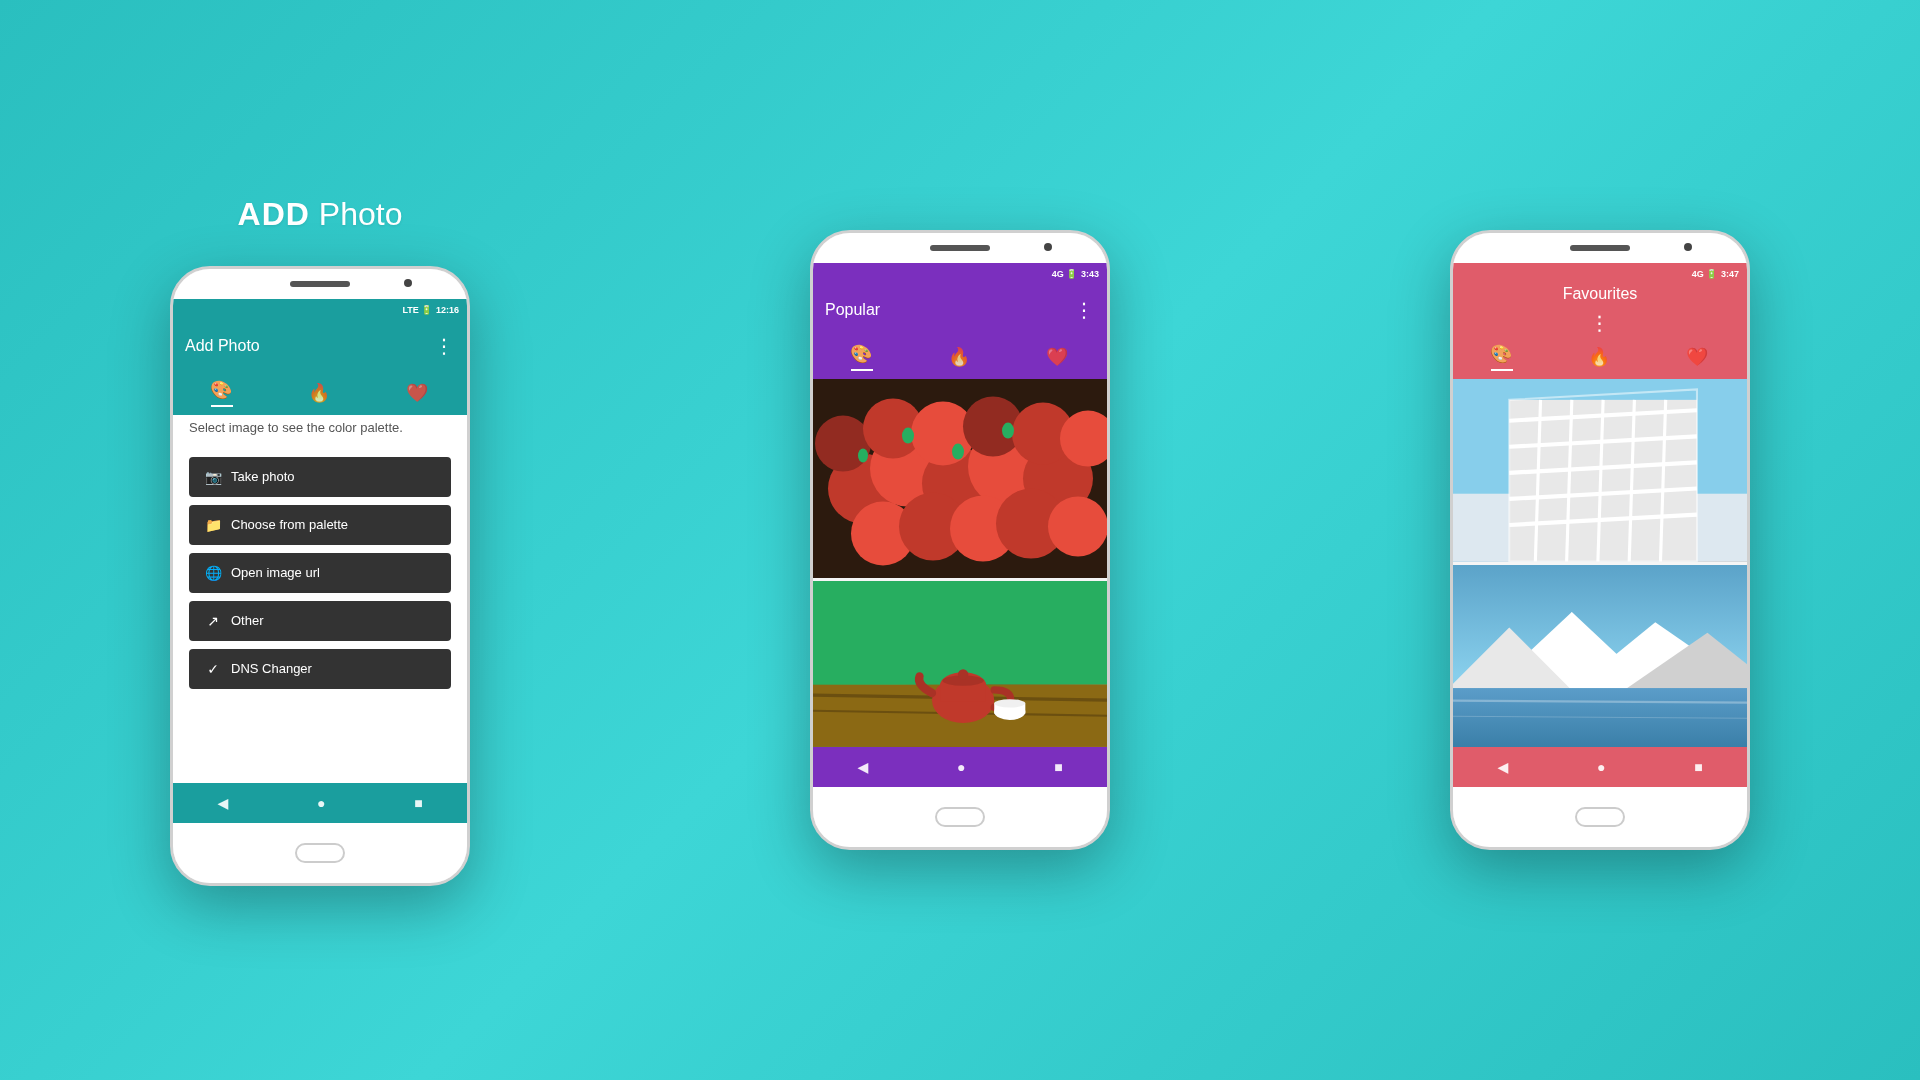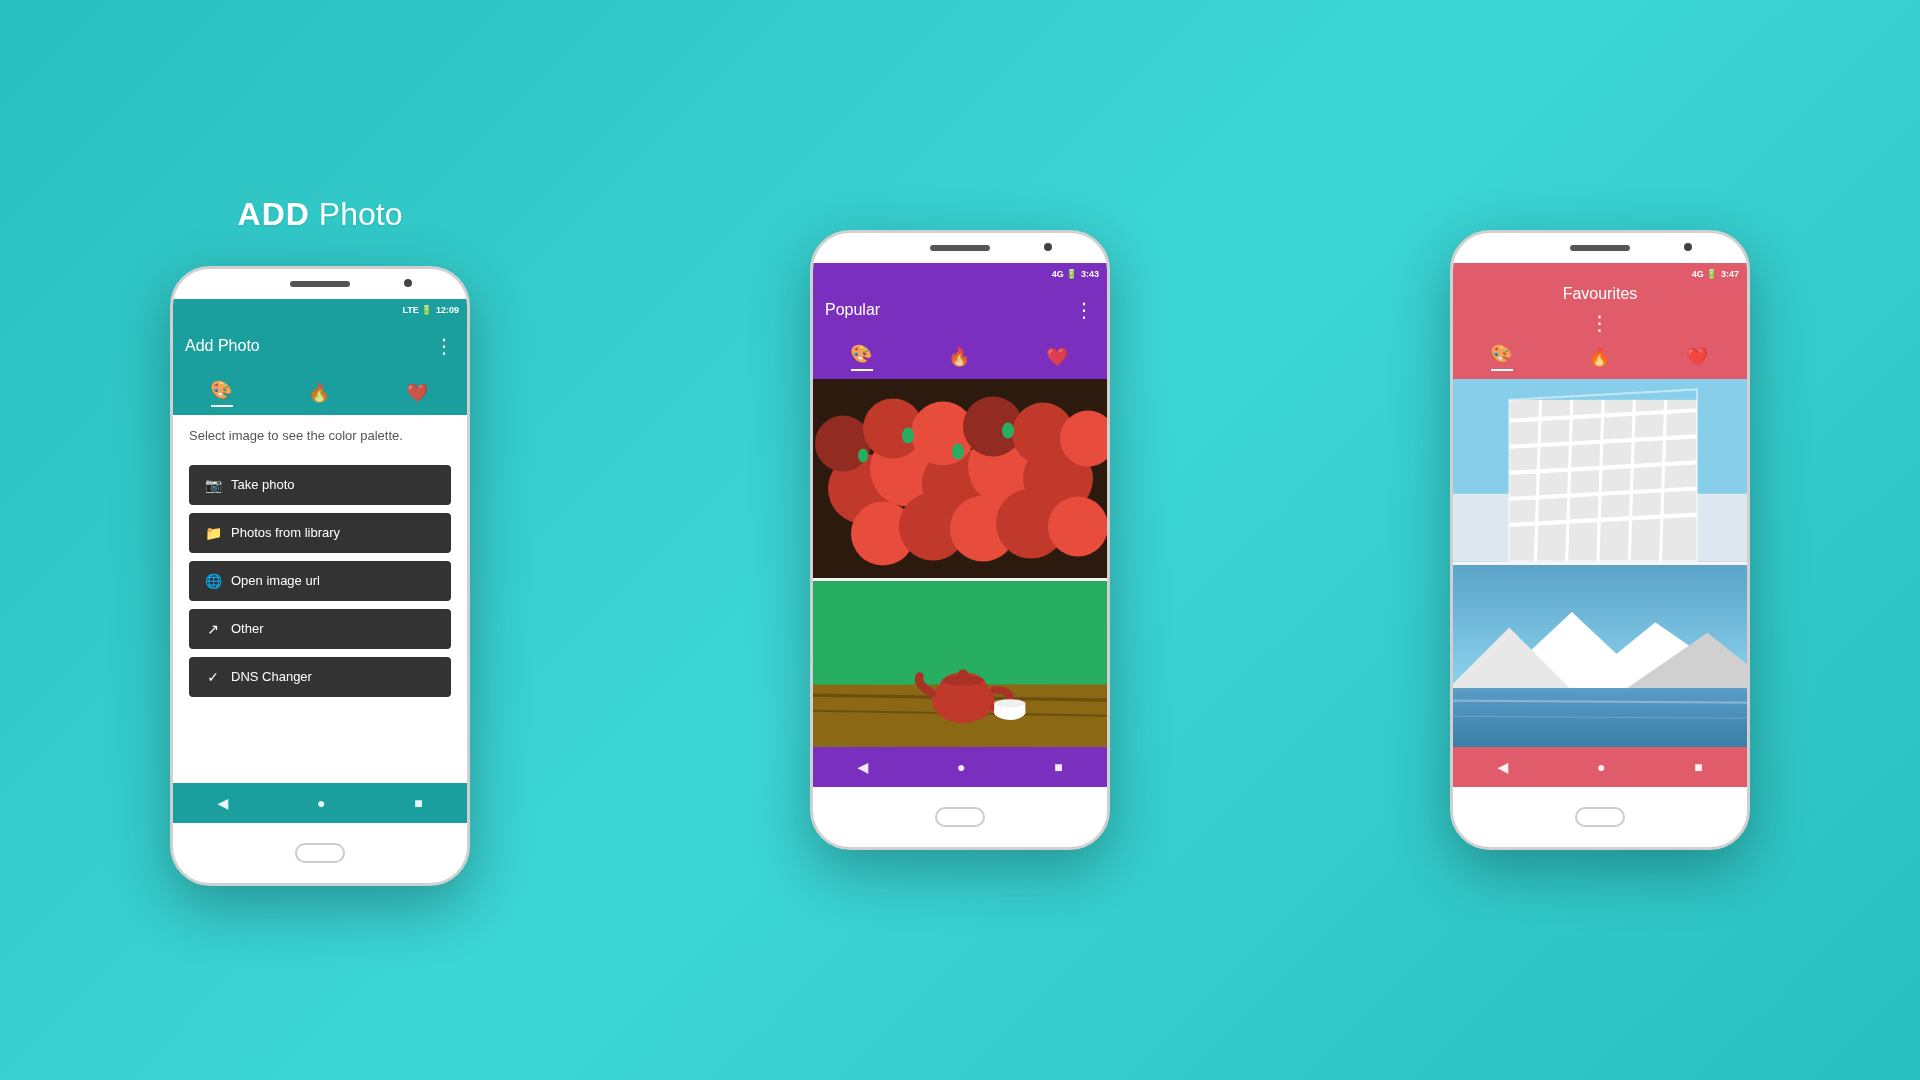--- a/index.html
+++ b/index.html
@@ -172,21 +172,21 @@
     }
 
     
     .screen1 .status-bar { background: #1a9e9e; }
     .screen1 .app-bar { background: #1a9e9e; }
     .screen1 .tab-bar { background: #1a9e9e; }
     .screen1 .nav-bar { background: #1a9e9e; }
 
     .add-photo-content {
       background: white;
-      padding: 12px 16px;
+      padding: 4px 16px;
       flex: 1;
     }
 
     .add-photo-hint {
       font-size: 13px;
       color: #555;
       margin-bottom: 20px;
       line-height: 1.4;
     }
 
@@ -290,21 +290,21 @@
       <div class="phone-speaker"></div>
       <div class="phone-camera"></div>
     </div>
 
     <div class="phone-screen">
       <div class="screen-content">
         <div class="status-bar">
           <div class="status-icons">
             <span>LTE</span>
             <span>🔋</span>
-            <span>12:09</span>
+            <span>12:16</span>
           </div>
         </div>
 
         <div class="app-bar">
           <span class="app-bar-title">Add Photo</span>
           <span class="app-bar-more">⋮</span>
         </div>
 
         <div class="tab-bar">
           <span class="tab-icon active">🎨</span>
@@ -315,21 +315,21 @@
         <div class="add-photo-content">
           <p class="add-photo-hint">Select image to see the color palette.</p>
 
           <button class="photo-option-btn">
             <span class="btn-icon">📷</span>
             <span>Take photo</span>
           </button>
 
           <button class="photo-option-btn">
             <span class="btn-icon">📁</span>
-            <span>Photos from library</span>
+            <span>Choose from palette</span>
           </button>
 
           <button class="photo-option-btn">
             <span class="btn-icon">🌐</span>
             <span>Open image url</span>
           </button>
 
           <button class="photo-option-btn">
             <span class="btn-icon">↗</span>
             <span>Other</span>

